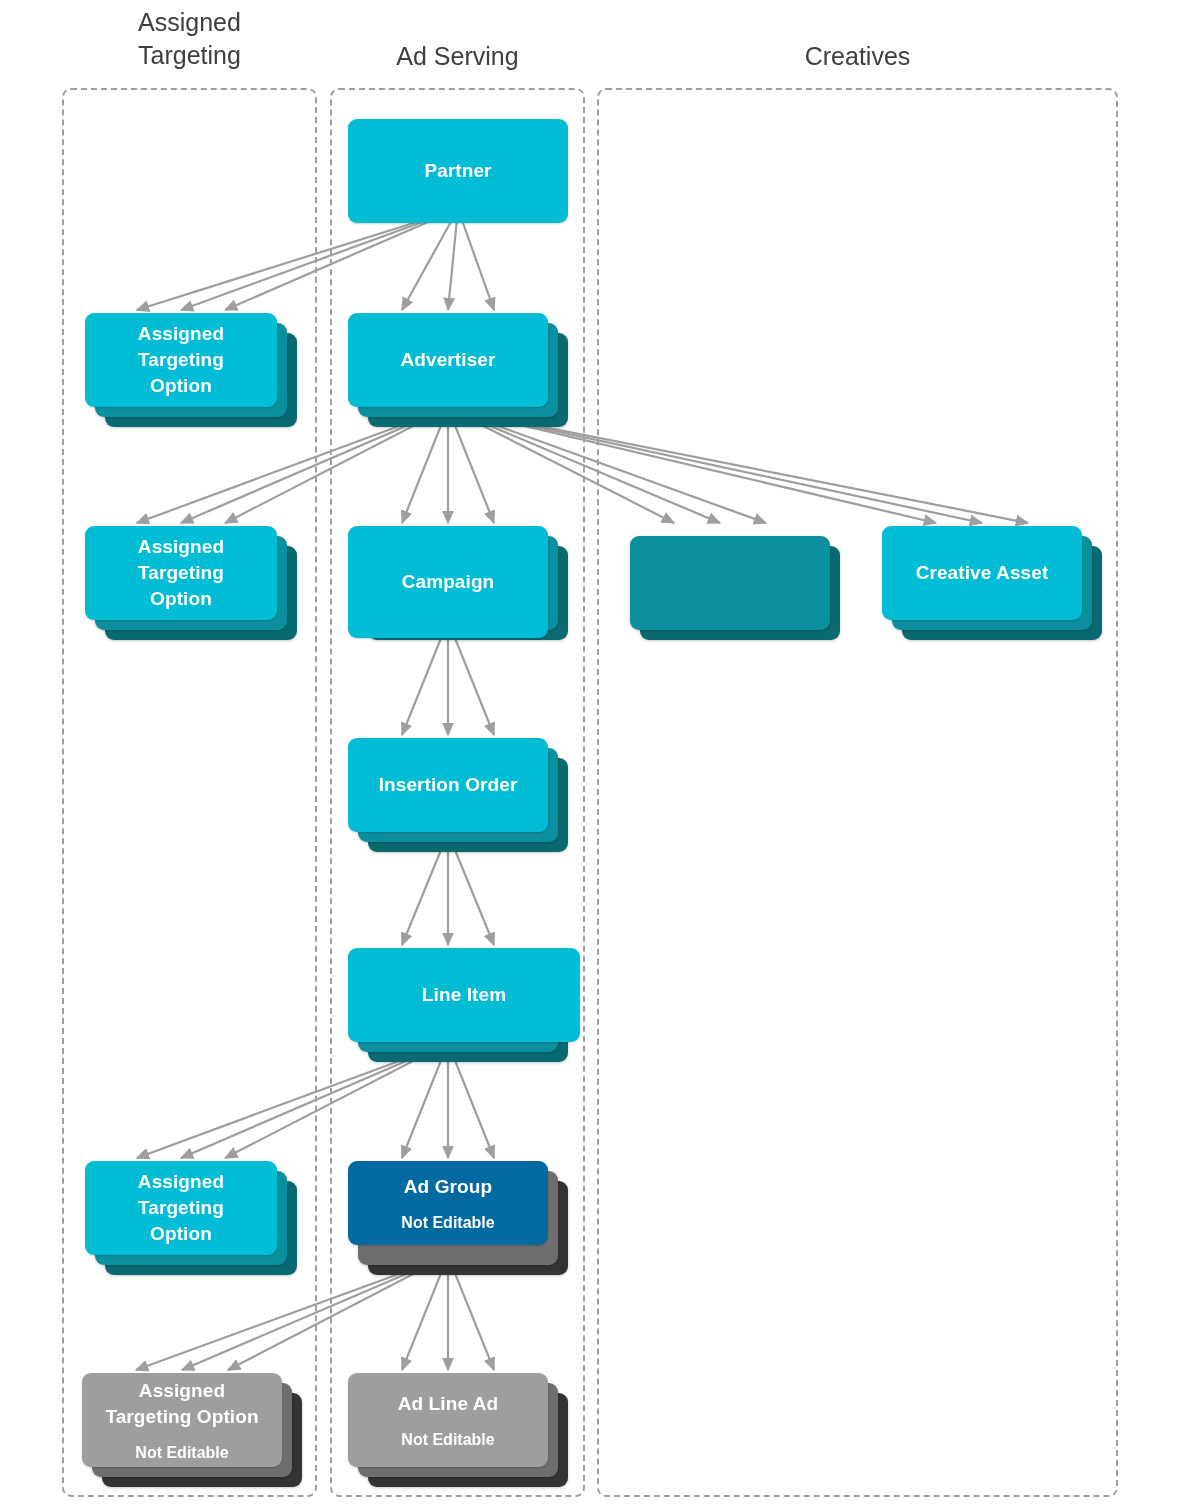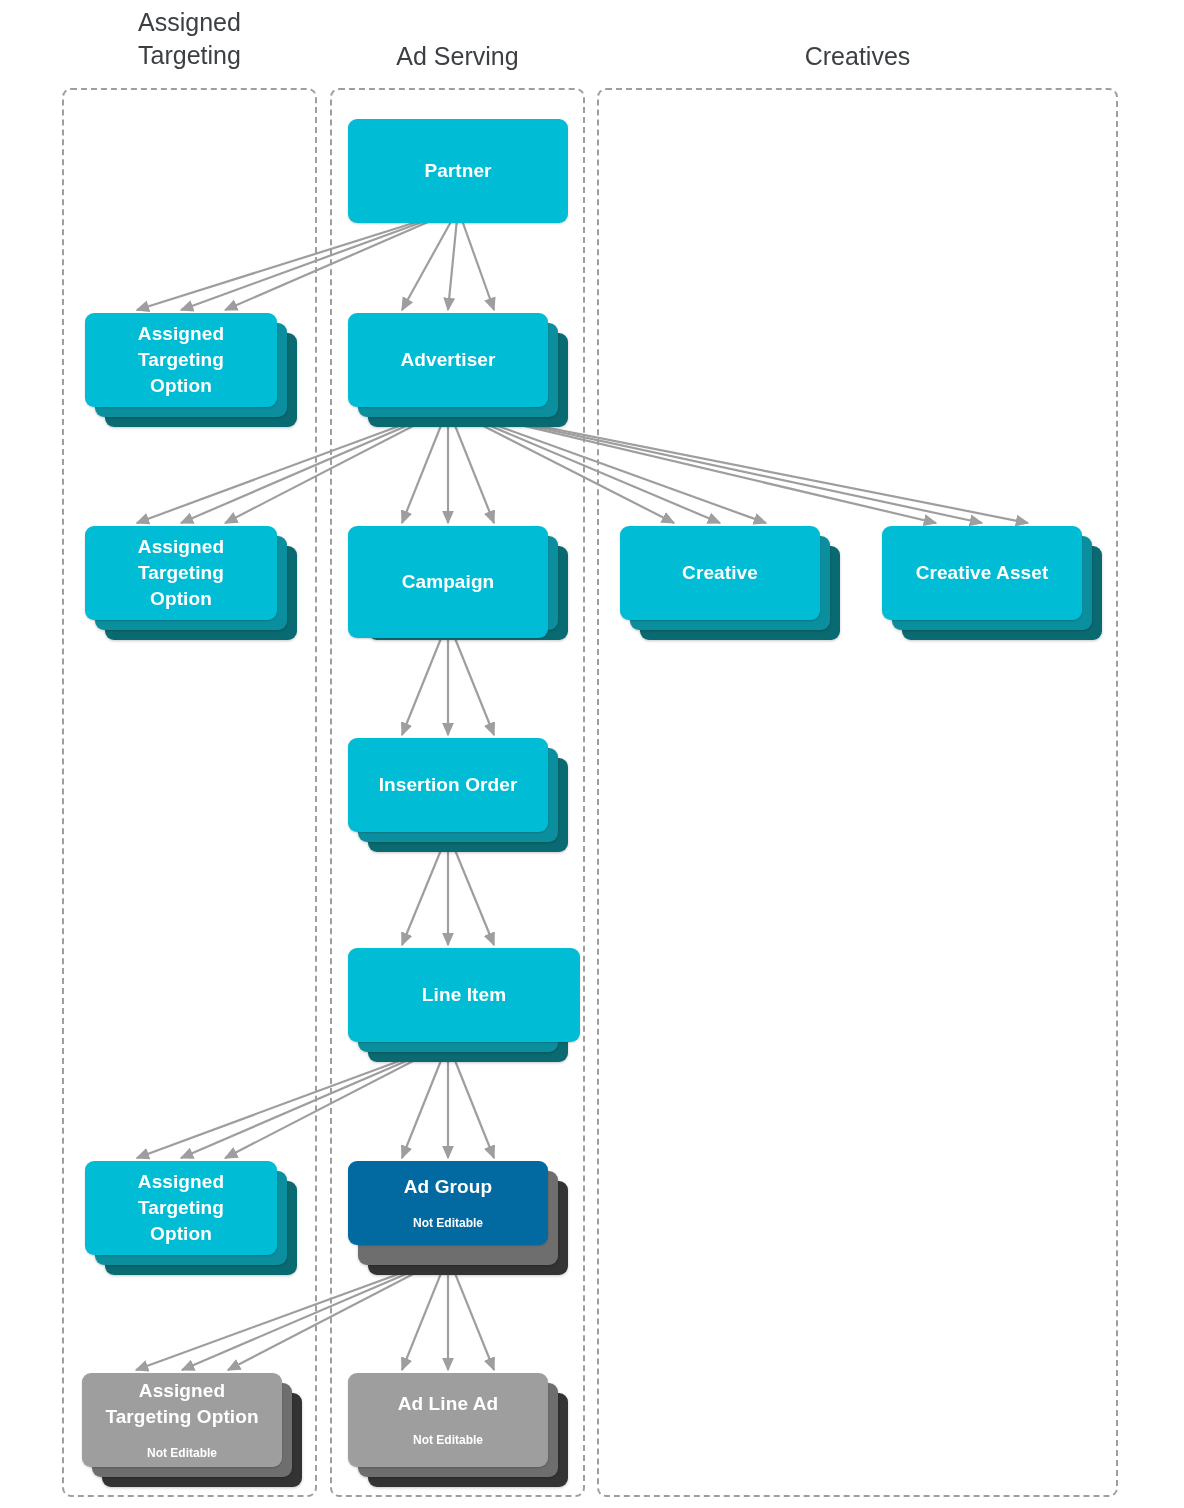--- a/index.html
+++ b/index.html
@@ -75,21 +75,21 @@
     font-weight: bold;
     font-size: 19px;
     line-height: 26px;
     text-align: center;
     letter-spacing: 0.1px;
     font-family: "Liberation Sans", sans-serif;
   }
   .node .sub {
     color: #ffffff;
     font-weight: bold;
-    font-size: 12px;
+    font-size: 16px;
     line-height: 18px;
     text-align: center;
     margin-top: 14px;
     font-family: "Liberation Sans", sans-serif;
   }
 </style>
 </head>
 <body>
 
 <div id="canvas">
@@ -177,23 +177,20 @@
       <div class="node" style="left: 348px; top: 526px; width: 220px; height: 114px;">
         <div class="layer" style="left: 20px; top: 20px; width: 200px; height: 94px; background: rgb(10, 106, 114); box-shadow: rgba(0, 0, 0, 0.22) 0px 1px 3px;"></div>
         <div class="layer" style="left: 10px; top: 10px; width: 200px; height: 94px; background: rgb(11, 143, 158); box-shadow: rgba(0, 0, 0, 0.22) 0px 1px 3px;"></div>
         <div class="face" style="width: 200px; height: 112px; background: rgb(0, 188, 212);">
           <div class="title" style="color: rgb(255, 255, 255);">Campaign</div>
         </div>
       </div>
       <div class="node" style="left: 620px; top: 526px; width: 220px; height: 114px;">
         <div class="layer" style="left: 20px; top: 20px; width: 200px; height: 94px; background: rgb(10, 106, 114); box-shadow: rgba(0, 0, 0, 0.22) 0px 1px 3px;"></div>
         <div class="layer" style="left: 10px; top: 10px; width: 200px; height: 94px; background: rgb(11, 143, 158); box-shadow: rgba(0, 0, 0, 0.22) 0px 1px 3px;"></div>
-        <div class="face" style="width: 200px; height: 94px; background: rgb(0, 188, 212);">
-          <div class="title" style="color: rgb(255, 255, 255);">Creative</div>
-        </div>
       </div>
       <div class="node" style="left: 882px; top: 526px; width: 220px; height: 114px; padding-left: 48px;">
         <div class="layer" style="left: 20px; top: 20px; width: 200px; height: 94px; background: rgb(10, 106, 114); box-shadow: rgba(0, 0, 0, 0.22) 0px 1px 3px;"></div>
         <div class="layer" style="left: 10px; top: 10px; width: 200px; height: 94px; background: rgb(11, 143, 158); box-shadow: rgba(0, 0, 0, 0.22) 0px 1px 3px;"></div>
         <div class="face" style="width: 200px; height: 94px; background: rgb(0, 188, 212);">
           <div class="title" style="color: rgb(255, 255, 255);">Creative Asset</div>
         </div>
       </div>
       <div class="node" style="left: 348px; top: 738px; width: 220px; height: 114px;">
         <div class="layer" style="left: 20px; top: 20px; width: 200px; height: 94px; background: rgb(10, 106, 114); box-shadow: rgba(0, 0, 0, 0.22) 0px 1px 3px;"></div>

